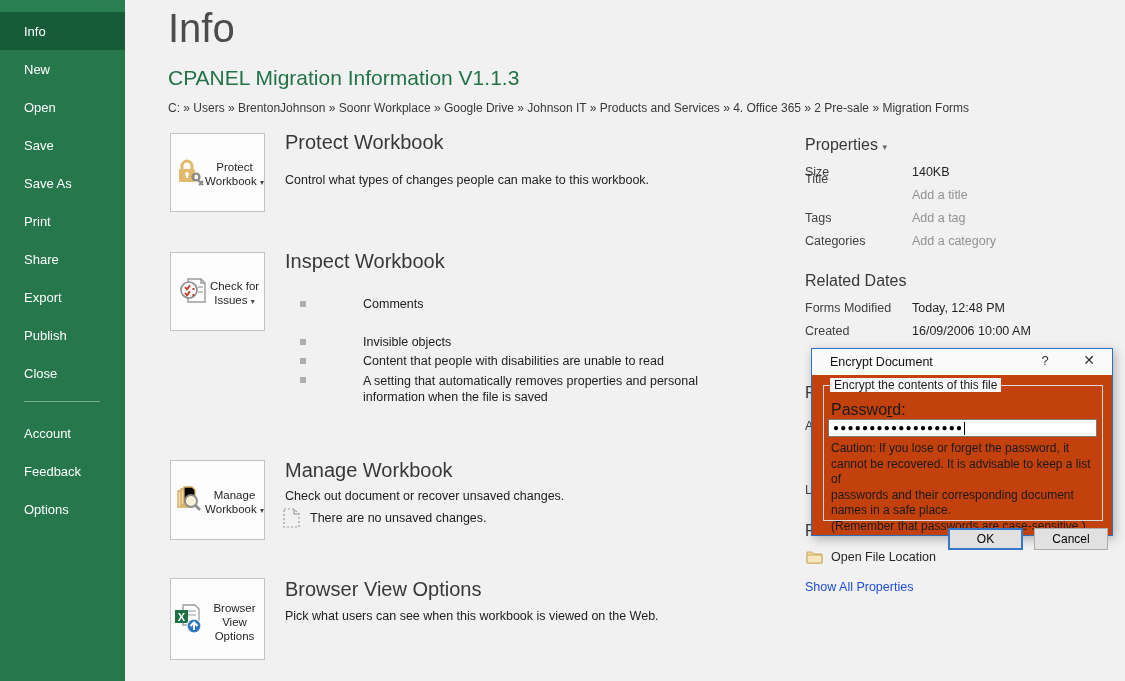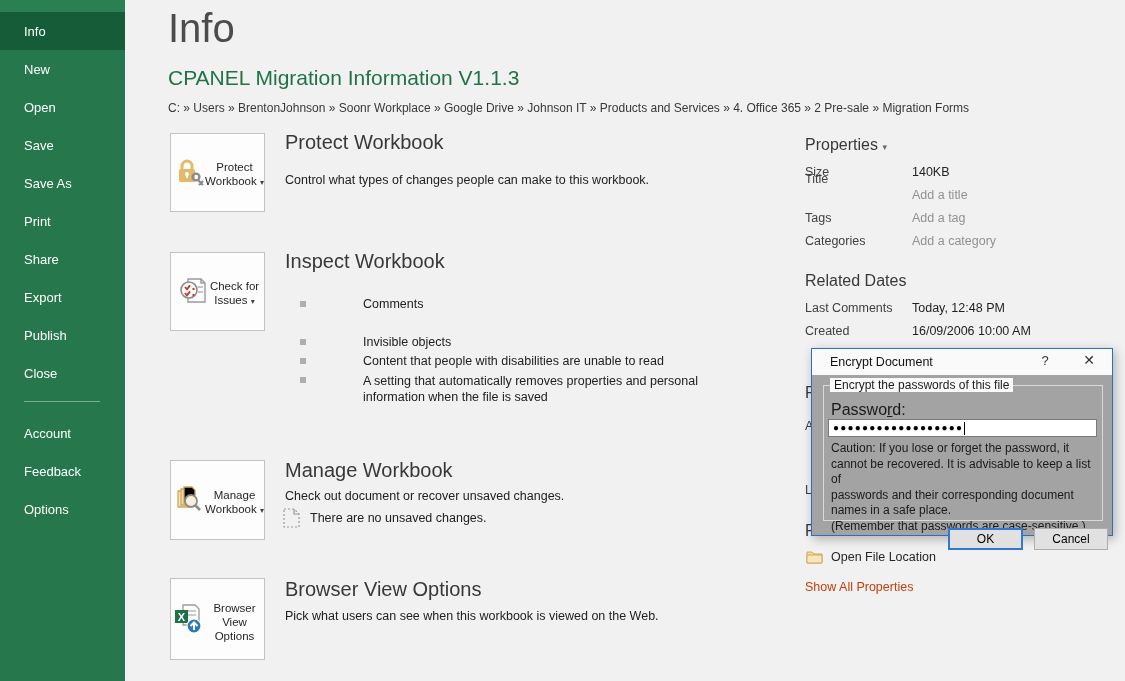--- a/index.html
+++ b/index.html
@@ -34,24 +34,24 @@
   .unsaved-row .txt { margin-left:10px; }
 
   
   .rp-h { position:absolute; left:805px; font-size:16px; color:#383838; }
   .rp-label { position:absolute; left:805px; font-size:12.5px; color:#404040; }
   .rp-value { position:absolute; left:912px; font-size:12.5px; color:#1f1f1f; }
   .rp-add   { position:absolute; left:912px; font-size:12.5px; color:#919191; cursor:pointer; }
   .rp-caret { font-size:9px; color:#666; }
   .file-loc { position:absolute; left:806px; top:550px; display:flex; align-items:center; font-size:12.5px; color:#262626; cursor:pointer; }
   .file-loc .txt { margin-left:8px; }
-  .show-all { position:absolute; left:805px; top:580px; font-size:12.5px; color:#c2410c; cursor:pointer; }
-
-  
-  .dialog { position:absolute; left:811px; top:348px; width:302px; height:188px; background:#a3a3a3;
+  .show-all { position:absolute; left:805px; top:580px; font-size:12.5px; color:#1d4ed8; cursor:pointer; }
+
+  
+  .dialog { position:absolute; left:811px; top:348px; width:302px; height:188px; background:#c2410c;
             border:1px solid #2b6fbe; box-shadow:2px 3px 10px rgba(0,0,0,.28); z-index:10; }
   .dlg-titlebar { position:absolute; left:0; top:0; right:0; height:26px; background:#fafafa; }
   .dlg-title { position:absolute; left:18px; top:6px; font-size:12.5px; color:#111; }
   .dlg-help  { position:absolute; left:224px; top:4px; width:18px; height:18px; font-size:13px; color:#333; text-align:center; cursor:pointer; }
   .dlg-close { position:absolute; left:266px; top:3px; width:22px; height:20px; font-size:14px; color:#333; text-align:center; cursor:pointer; }
   .groupbox { position:absolute; left:11px; top:36px; width:280px; height:136px; border:1px solid #d9d9d9; }
   .group-label { position:absolute; left:18px; top:29px; font-size:12px; color:#1a1a1a; background:#fafafa; padding:0 4px; }
   .pw-label { position:absolute; left:19px; top:52px; font-size:16px; color:#1a1a1a; }
   .pw-label .accel { text-decoration:underline; }
   .pw-input { position:absolute; left:16px; top:70px; width:269px; height:18px; background:#fff; border:1px solid #7a7a7a;
@@ -222,21 +222,21 @@
   <div class="rp-label" style="top:165px">Size</div>
   <div class="rp-value" style="top:165px">140KB</div>
   <div class="rp-label" style="top:172px">Title</div>
   <div class="rp-add" style="top:188px">Add a title</div>
   <div class="rp-label" style="top:211px">Tags</div>
   <div class="rp-add" style="top:211px">Add a tag</div>
   <div class="rp-label" style="top:234px">Categories</div>
   <div class="rp-add" style="top:234px">Add a category</div>
 
   <div class="rp-h" style="top:272px">Related Dates</div>
-  <div class="rp-label" style="top:301px">Last Comments</div>
+  <div class="rp-label" style="top:301px">Forms Modified</div>
   <div class="rp-value" style="top:301px">Today, 12:48 PM</div>
   <div class="rp-label" style="top:324px">Created</div>
   <div class="rp-value" style="top:324px">16/09/2006 10:00 AM</div>
 
   <div class="rp-h" style="top:384px">Related People</div>
   <div class="rp-label" style="top:419px">Author</div>
   <div class="rp-label" style="top:483px">Last Modified By</div>
   <div class="rp-h" style="top:522px">Related Documents</div>
 
   <div class="file-loc">
@@ -250,21 +250,21 @@
   </div>
   <div class="show-all">Show All Properties</div>
 
   <div class="dialog">
     <div class="dlg-titlebar">
       <span class="dlg-title">Encrypt Document</span>
       <span class="dlg-help">?</span>
       <span class="dlg-close">✕</span>
     </div>
     <div class="groupbox"></div>
-    <span class="group-label">Encrypt the passwords of this file</span>
+    <span class="group-label">Encrypt the contents of this file</span>
     <div class="pw-label"><span>Passwo</span><span class="accel">r</span><span>d:</span></div>
     <div class="pw-input">
       <span class="pw-dots">●●●●●●●●●●●●●●●●●●</span>
         <span class="pw-caret-bar"></span>
     </div>
     <div class="caution">Caution: If you lose or forget the password, it
 cannot be recovered. It is advisable to keep a list of
 passwords and their corresponding document
 names in a safe place.
 (Remember that passwords are case-sensitive.)</div>

